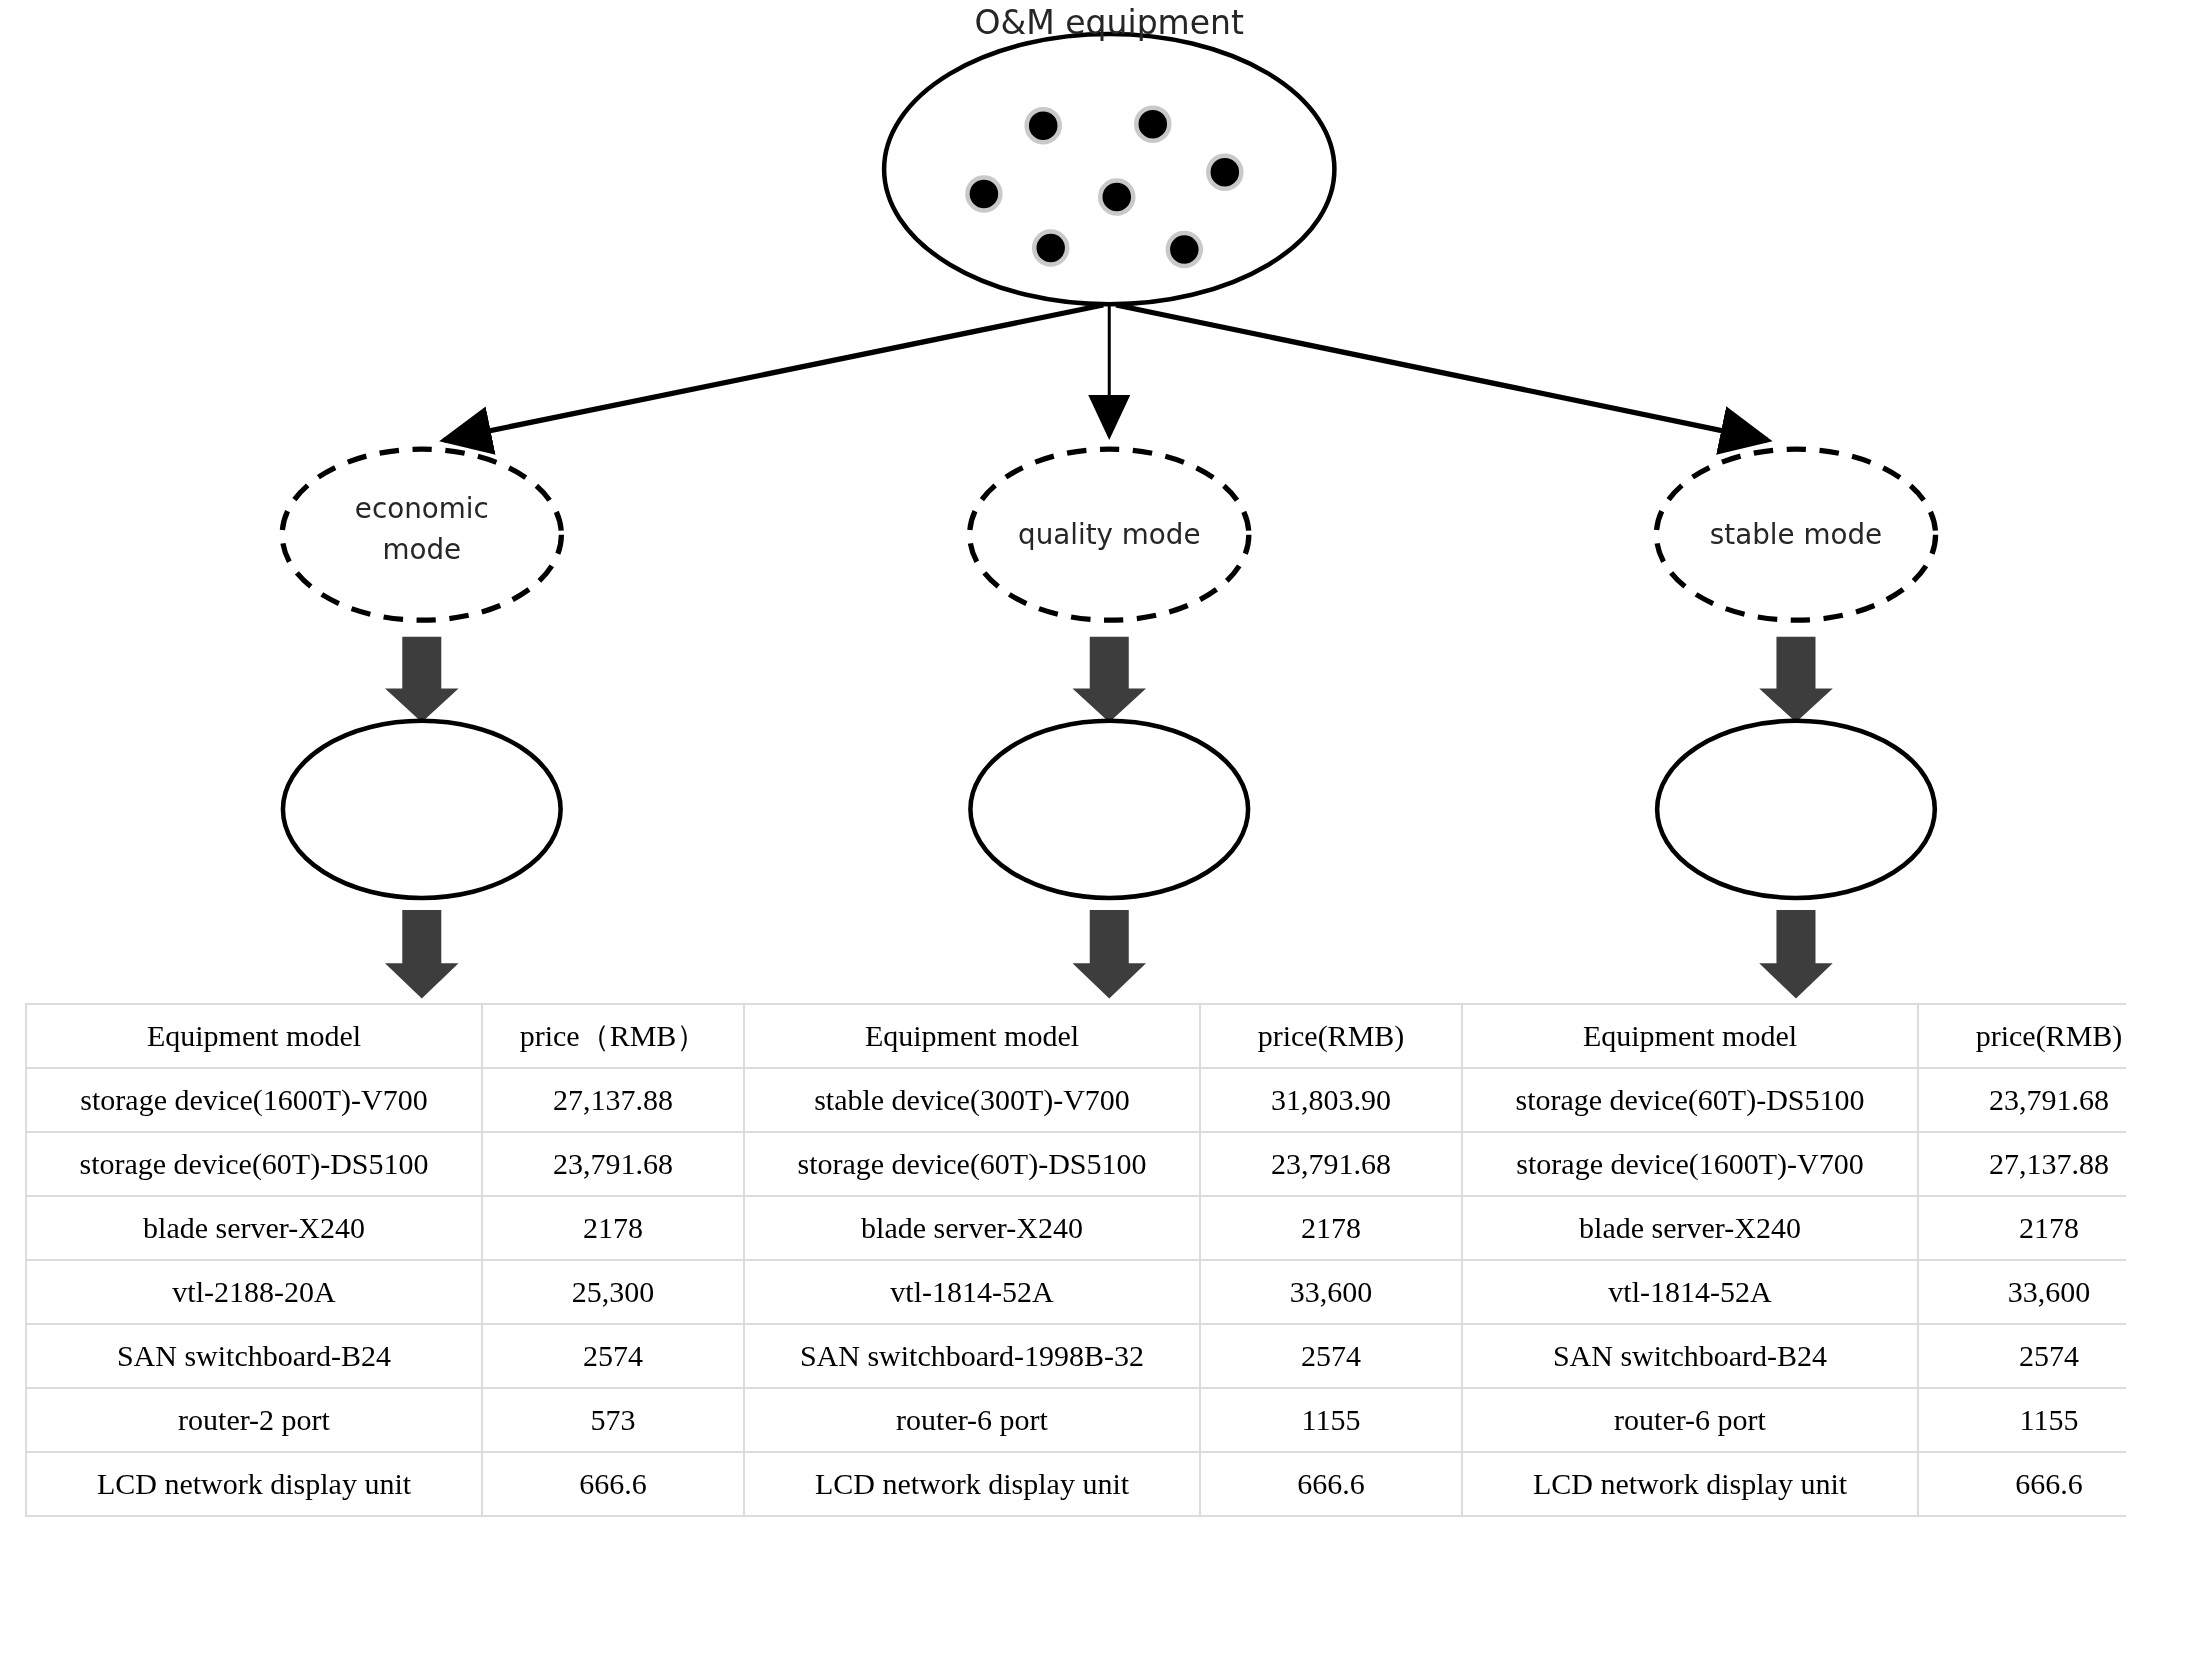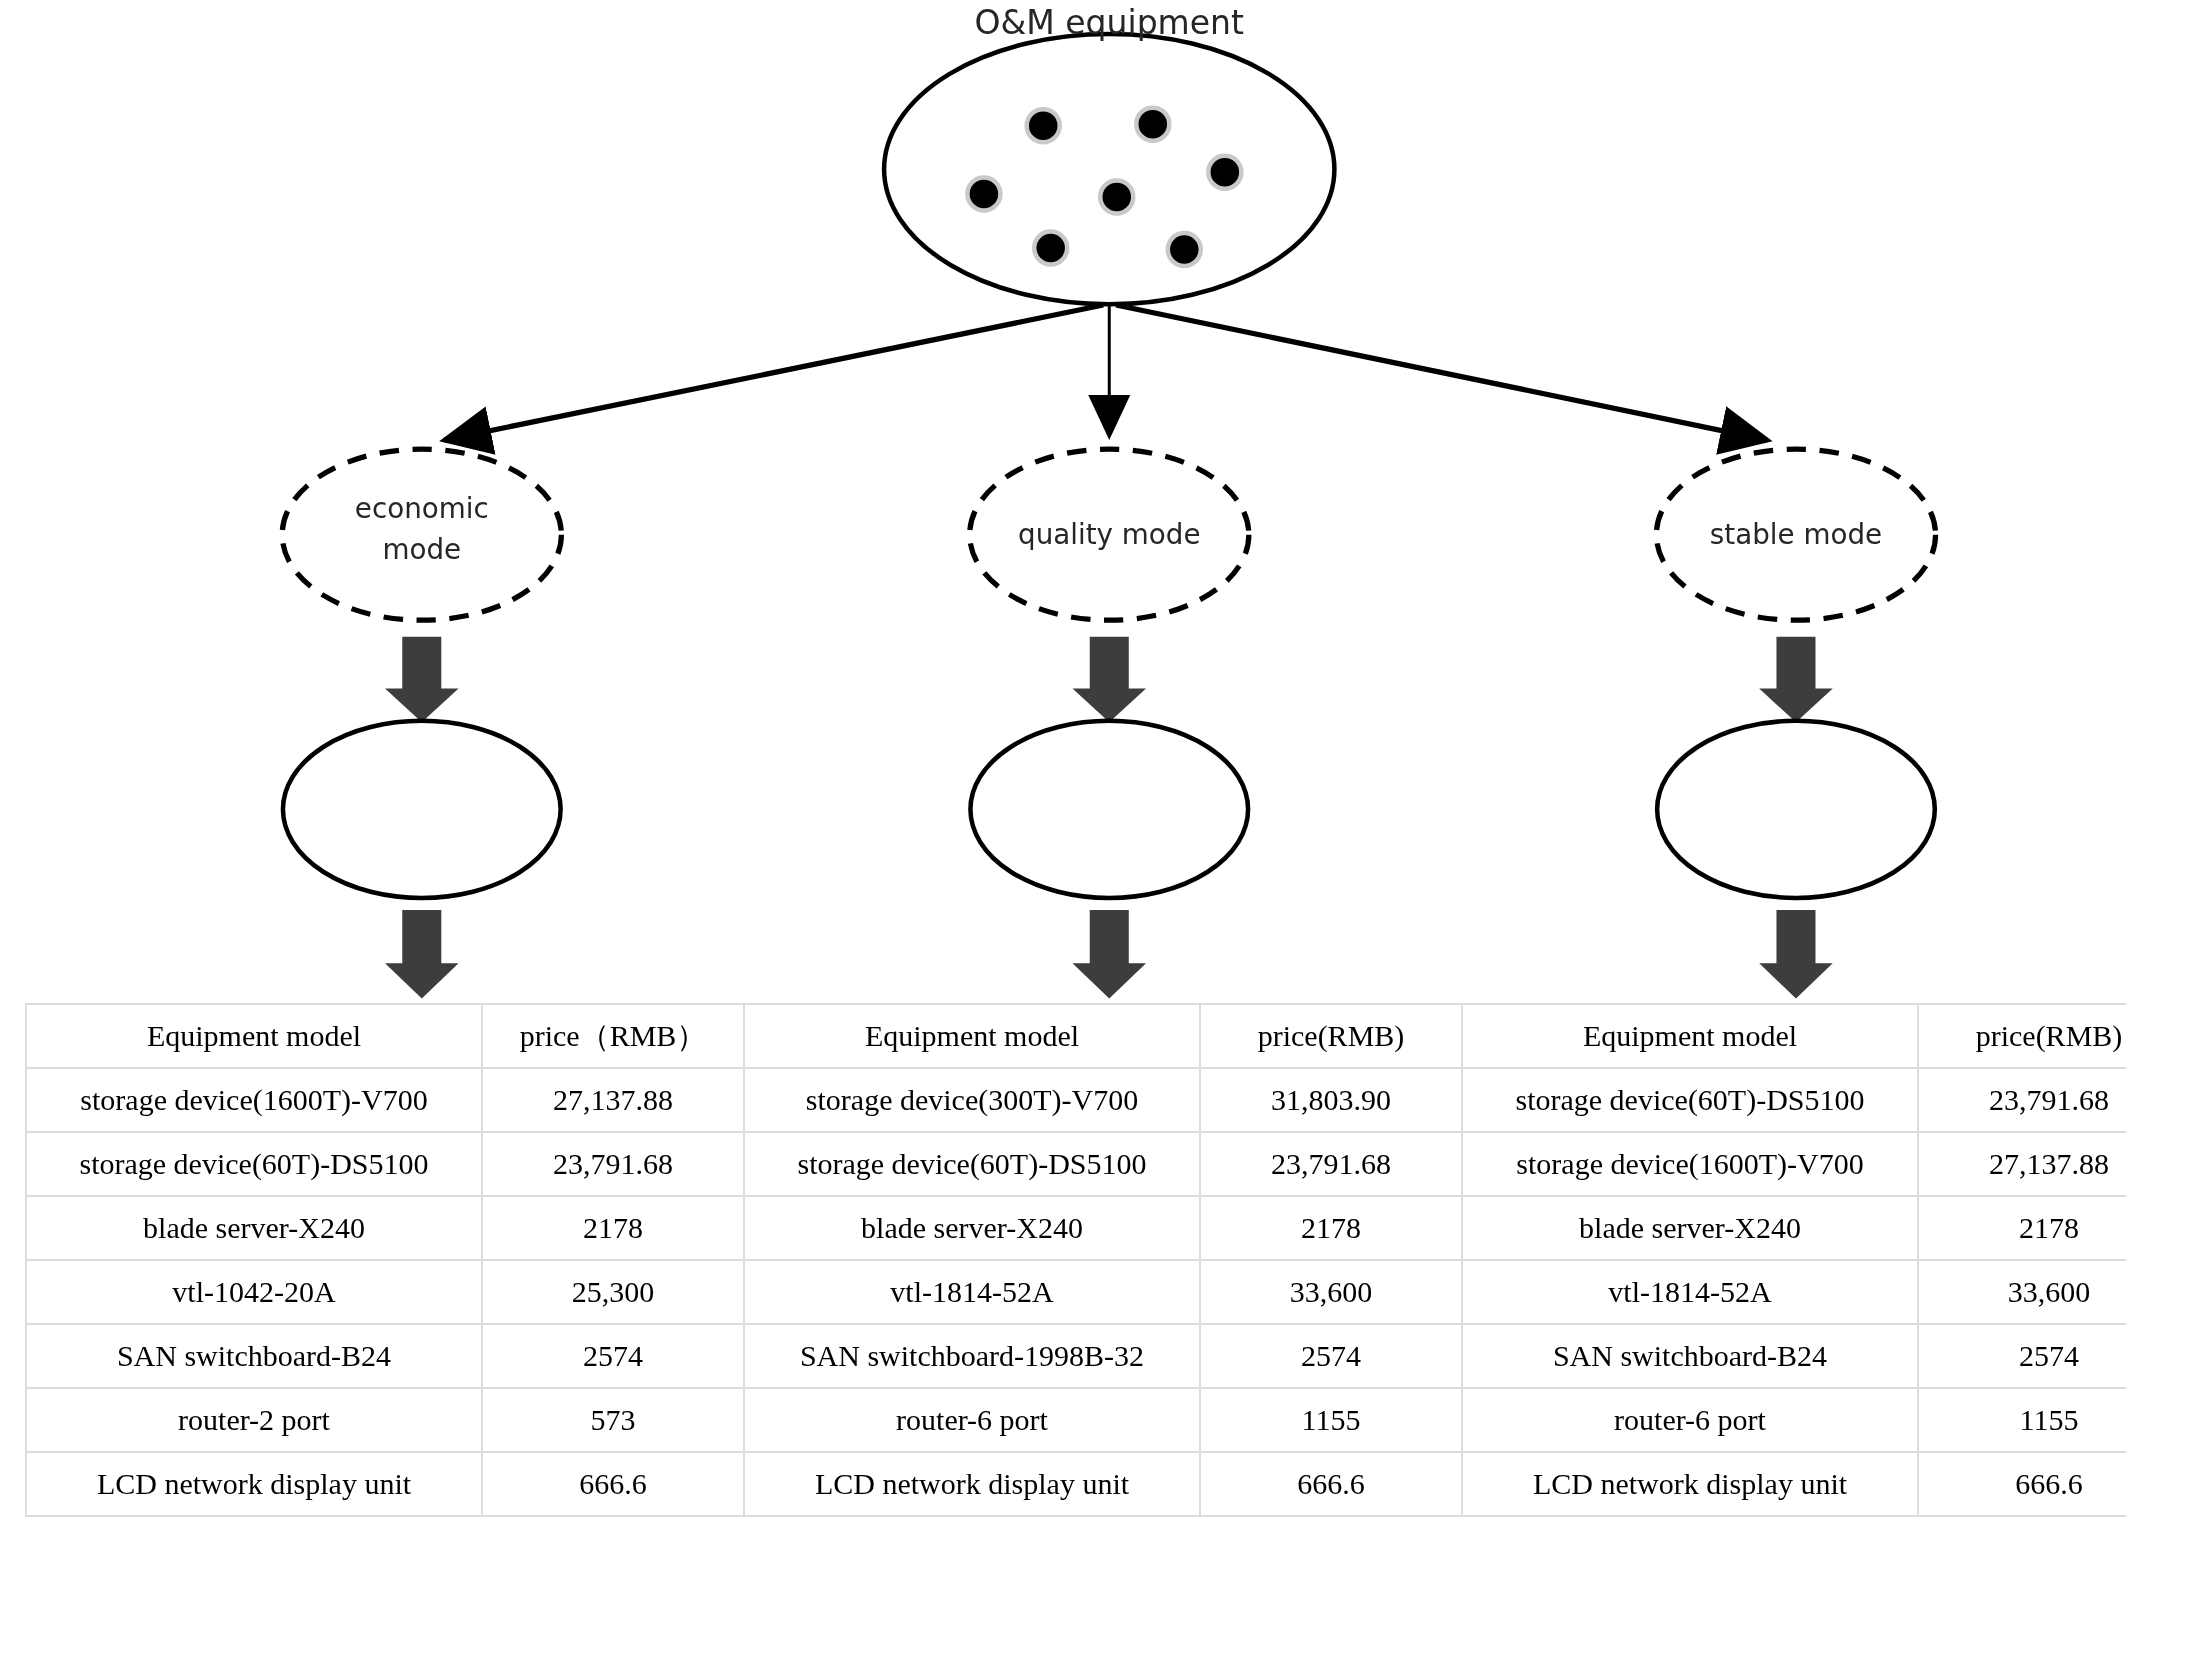--- a/index.html
+++ b/index.html
@@ -170,21 +170,21 @@
           <th>Equipment model</th>
           <th>price(RMB)</th>
           <th>Equipment model</th>
           <th>price(RMB)</th>
         </tr>
       </thead>
       <tbody>
         <tr>
           <td>storage device(1600T)-V700</td>
           <td>27,137.88</td>
-          <td>storage device(300T)-V700</td>
+          <td>stable device(300T)-V700</td>
           <td>31,803.90</td>
           <td>storage device(60T)-DS5100</td>
           <td>23,791.68</td>
         </tr>
         <tr>
           <td>storage device(60T)-DS5100</td>
           <td>23,791.68</td>
           <td>storage device(60T)-DS5100</td>
           <td>23,791.68</td>
           <td>storage device(1600T)-V700</td>
@@ -192,21 +192,21 @@
         </tr>
         <tr>
           <td>blade server-X240</td>
           <td>2178</td>
           <td>blade server-X240</td>
           <td>2178</td>
           <td>blade server-X240</td>
           <td>2178</td>
         </tr>
         <tr>
-          <td>vtl-1042-20A</td>
+          <td>vtl-2188-20A</td>
           <td>25,300</td>
           <td>vtl-1814-52A</td>
           <td>33,600</td>
           <td>vtl-1814-52A</td>
           <td>33,600</td>
         </tr>
         <tr>
           <td>SAN switchboard-B24</td>
           <td>2574</td>
           <td>SAN switchboard-1998B-32</td>

